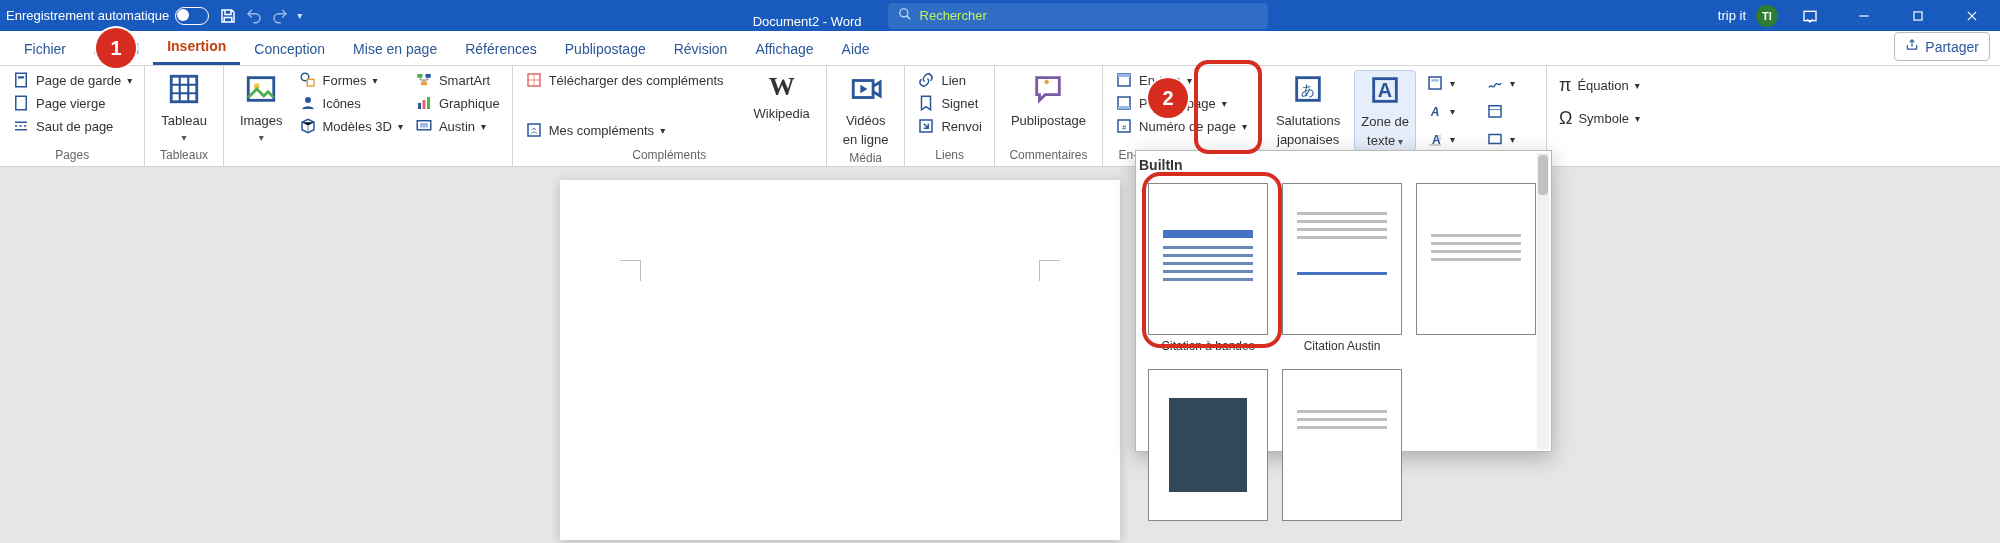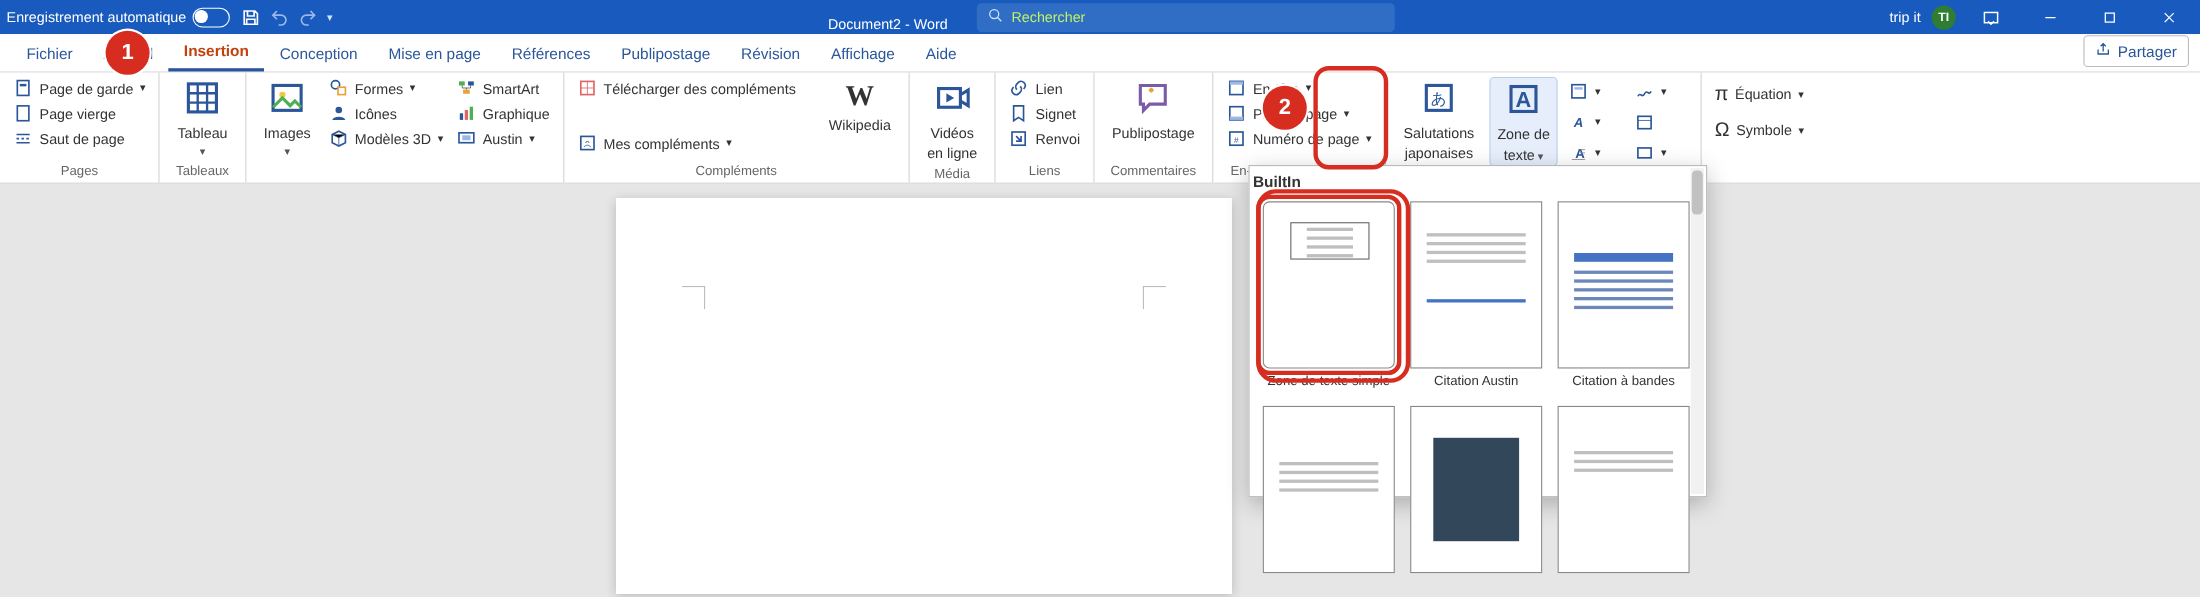--- a/index.html
+++ b/index.html
@@ -494,57 +494,44 @@
 
 </div>
 
 <div class="surface">
   <div class="page page-marks"></div>
 </div>
 
 <div class="gallery">
   <div class="gallery-header">BuiltIn</div>
   <div class="gallery-grid">
-    <div class="gitem sel">
-      <div class="thumb">
-            <div class="inset" style="top:18px;left:24px;width:70px;height:32px;">
-              <div class="lines gray" style="top:4px;">
-                <span></span>
-                <span></span>
-                <span></span>
-                <span></span>
-              </div>
-            </div>
-          </div>
-      <span>Zone de texte simple</span>
-    </div>
-    <div class="gitem">
-      <div class="thumb">
-            <div class="lines gray" style="top:28px;">
-              <span></span>
-              <span></span>
-              <span></span>
-              <span></span>
-            </div>
-            <div class="bar" style="top:88px;height:3px;"></div>
-          </div>
-      <span>Citation Austin</span>
-    </div>
     <div class="gitem">
       <div class="thumb">
             <div class="bar" style="top:46px;"></div>
             <div class="lines" style="top:62px;">
               <span></span>
               <span></span>
               <span></span>
               <span></span>
               <span></span>
             </div>
           </div>
       <span>Citation à bandes</span>
+    </div>
+    <div class="gitem">
+      <div class="thumb">
+            <div class="lines gray" style="top:28px;">
+              <span></span>
+              <span></span>
+              <span></span>
+              <span></span>
+            </div>
+            <div class="bar" style="top:88px;height:3px;"></div>
+          </div>
+      <span>Citation Austin</span>
     </div>
     <div class="gitem">
       <div class="thumb">
             <div class="lines gray" style="top:50px;">
               <span></span>
               <span></span>
               <span></span>
               <span></span>
             </div>
           </div>

